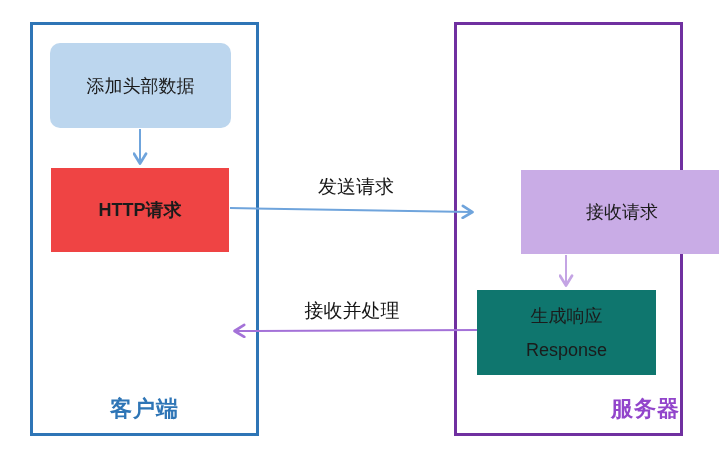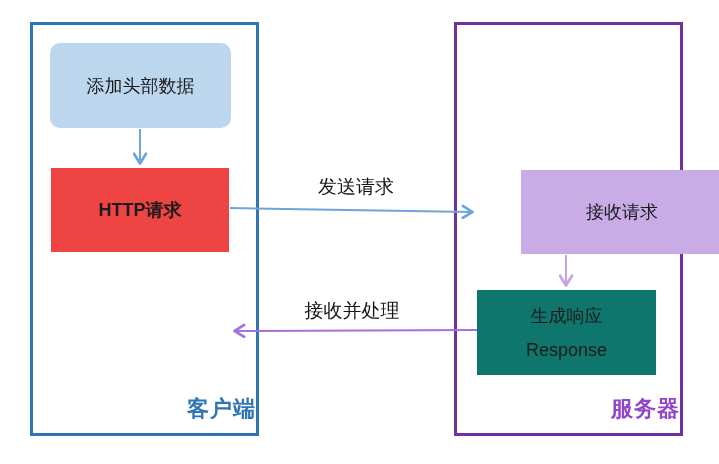--- a/index.html
+++ b/index.html
@@ -30,21 +30,21 @@
   .frame-label {
     position: absolute;
     left: 0;
     right: 0;
     bottom: 9px;
     text-align: center;
     font-size: 22px;
     font-weight: bold;
     letter-spacing: 1px;
   }
-  .client-frame .frame-label { color: #2E75B6; text-align: right; }
+  .client-frame .frame-label { color: #2E75B6; }
   .server-frame .frame-label { color: #9245CB; text-align: right; }
 
   .node {
     position: absolute;
     display: flex;
     flex-direction: column;
     align-items: center;
     justify-content: center;
     text-align: center;
     color: #1b1b1b;

